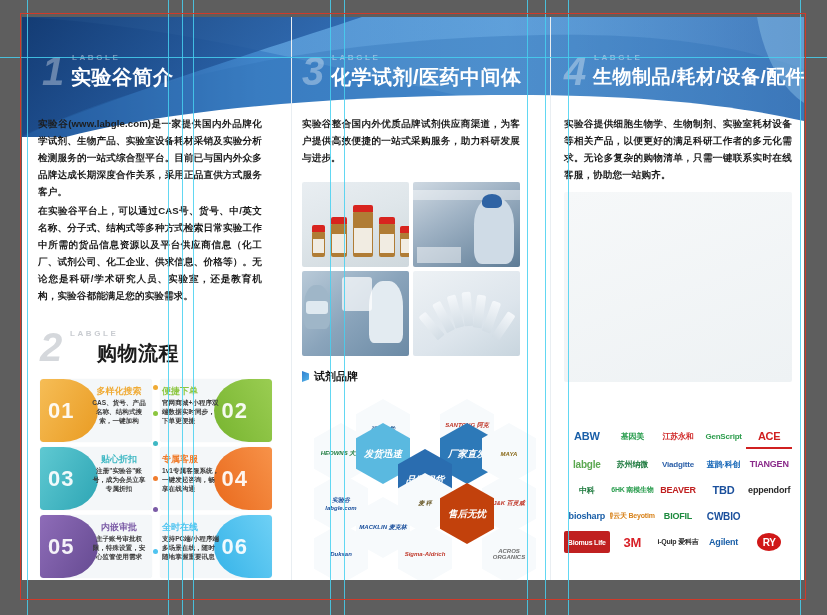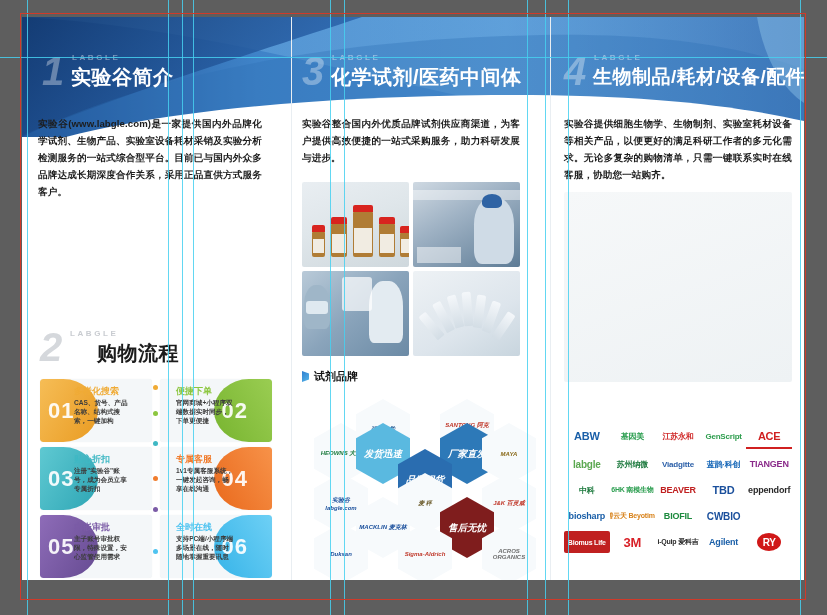--- a/index.html
+++ b/index.html
@@ -73,22 +73,22 @@
   .step .blob{position:absolute;top:0;height:100%;width:58px;}
   .step.left .blob{left:0;border-radius:3px 60% 60% 3px/3px 50% 50% 3px;}
   .step.right .blob{right:0;border-radius:60% 3px 3px 60%/50% 3px 3px 50%;}
   .step .idx{
     position:absolute;top:50%;transform:translateY(-50%);
     font-size:22px;font-weight:700;color:rgba(255,255,255,.92);letter-spacing:1px;
   }
   .step.left .idx{left:8px;}
   .step.right .idx{right:24px;}
   .step .txt{position:absolute;top:6px;width:58px;}
-  .step.left .txt{left:34px;}
-  .step.right .txt{left:16px;}
+  .step.left .txt{left:50px;text-align:center;}
+  .step.right .txt{left:2px;}
   .step .t-title{font-size:9px;font-weight:700;line-height:12px;margin-bottom:1px;}
   .step .t-desc{font-size:6.6px;line-height:9px;color:#3c3c3c;font-weight:600;}
 
   .dot{position:absolute;width:5px;height:5px;border-radius:50%;}
 
   
   .photo-grid{position:absolute;display:grid;grid-template-columns:1fr 1fr;gap:4px;}
   .photo{height:85px;border-radius:2px;background-size:cover;position:relative;overflow:hidden;}
   .ph1{background:linear-gradient(160deg,#e9eef2 0%,#dfe6ea 45%,#cfd8dd 100%);}
   .ph2{background:linear-gradient(150deg,#cfd9e2 0%,#9fb2c4 40%,#5e7c96 100%);}
@@ -176,20 +176,21 @@
 
     <div class="panel panel-1">
 
       <div class="sec-title" style="left:20px;top:36px;">
         <span class="num">1</span>
         <span class="kicker">LABGLE</span>
         <span class="main">实验谷简介</span>
       </div>
 
       <div class="body-copy" style="left:16px;top:98px;width:224px;">实验谷(www.labgle.com)是一家提供国内外品牌化学试剂、生物产品、实验室设备耗材采销及实验分析检测服务的一站式综合型平台。目前已与国内外众多品牌达成长期深度合作关系，采用正品直供方式服务客户。</div>
+      <div class="body-copy" style="left:16px;top:185px;width:224px;">在实验谷平台上，可以通过CAS号、货号、中/英文名称、分子式、结构式等多种方式检索日常实验工作中所需的货品信息资源以及平台供应商信息（化工厂、试剂公司、化工企业、供求信息、价格等）。无论您是科研/学术研究人员、实验室，还是教育机构，实验谷都能满足您的实验需求。</div>
 
       <div class="sec-title sec-title-dark" style="left:18px;top:312px;">
         <span class="num">2</span>
         <span class="kicker">LABGLE</span>
         <span class="main">购物流程</span>
       </div>
 
       <div class="steps" style="left:18px;top:362px;width:232px;height:200px;">
 
         <div class="step left" style="left:0;top:0;">
@@ -344,21 +345,21 @@
         <div class="hex pale" style="left:98px;top:74px;">
             <span class="hex brand" style="position:static;width:auto;height:auto;clip-path:none;background:none;color:#6b5a2a">麦 秤</span>
           </div>
         <div class="hex pale" style="left:182px;top:74px;">
             <span class="hex brand" style="position:static;width:auto;height:auto;clip-path:none;background:none;color:#c0392b">J&amp;K 百灵威</span>
           </div>
 
         <div class="hex pale" style="left:56px;top:98px;">
             <span class="hex brand" style="position:static;width:auto;height:auto;clip-path:none;background:none;color:#1a4f9c">MACKLIN 麦克林</span>
           </div>
-        <div class="hex core" style="left:140px;top:98px;background:#7f1d1d;">
+        <div class="hex core" style="left:140px;top:84px;background:#c2410c;">
             <span>售后无忧</span>
           </div>
 
         <div class="hex pale" style="left:98px;top:124px;">
             <span class="hex brand" style="position:static;width:auto;height:auto;clip-path:none;background:none;color:#c0392b">Sigma-Aldrich</span>
           </div>
         <div class="hex pale" style="left:14px;top:124px;">
             <span class="hex brand" style="position:static;width:auto;height:auto;clip-path:none;background:none;color:#1a4f9c">Duksan</span>
           </div>
         <div class="hex pale" style="left:182px;top:124px;">

